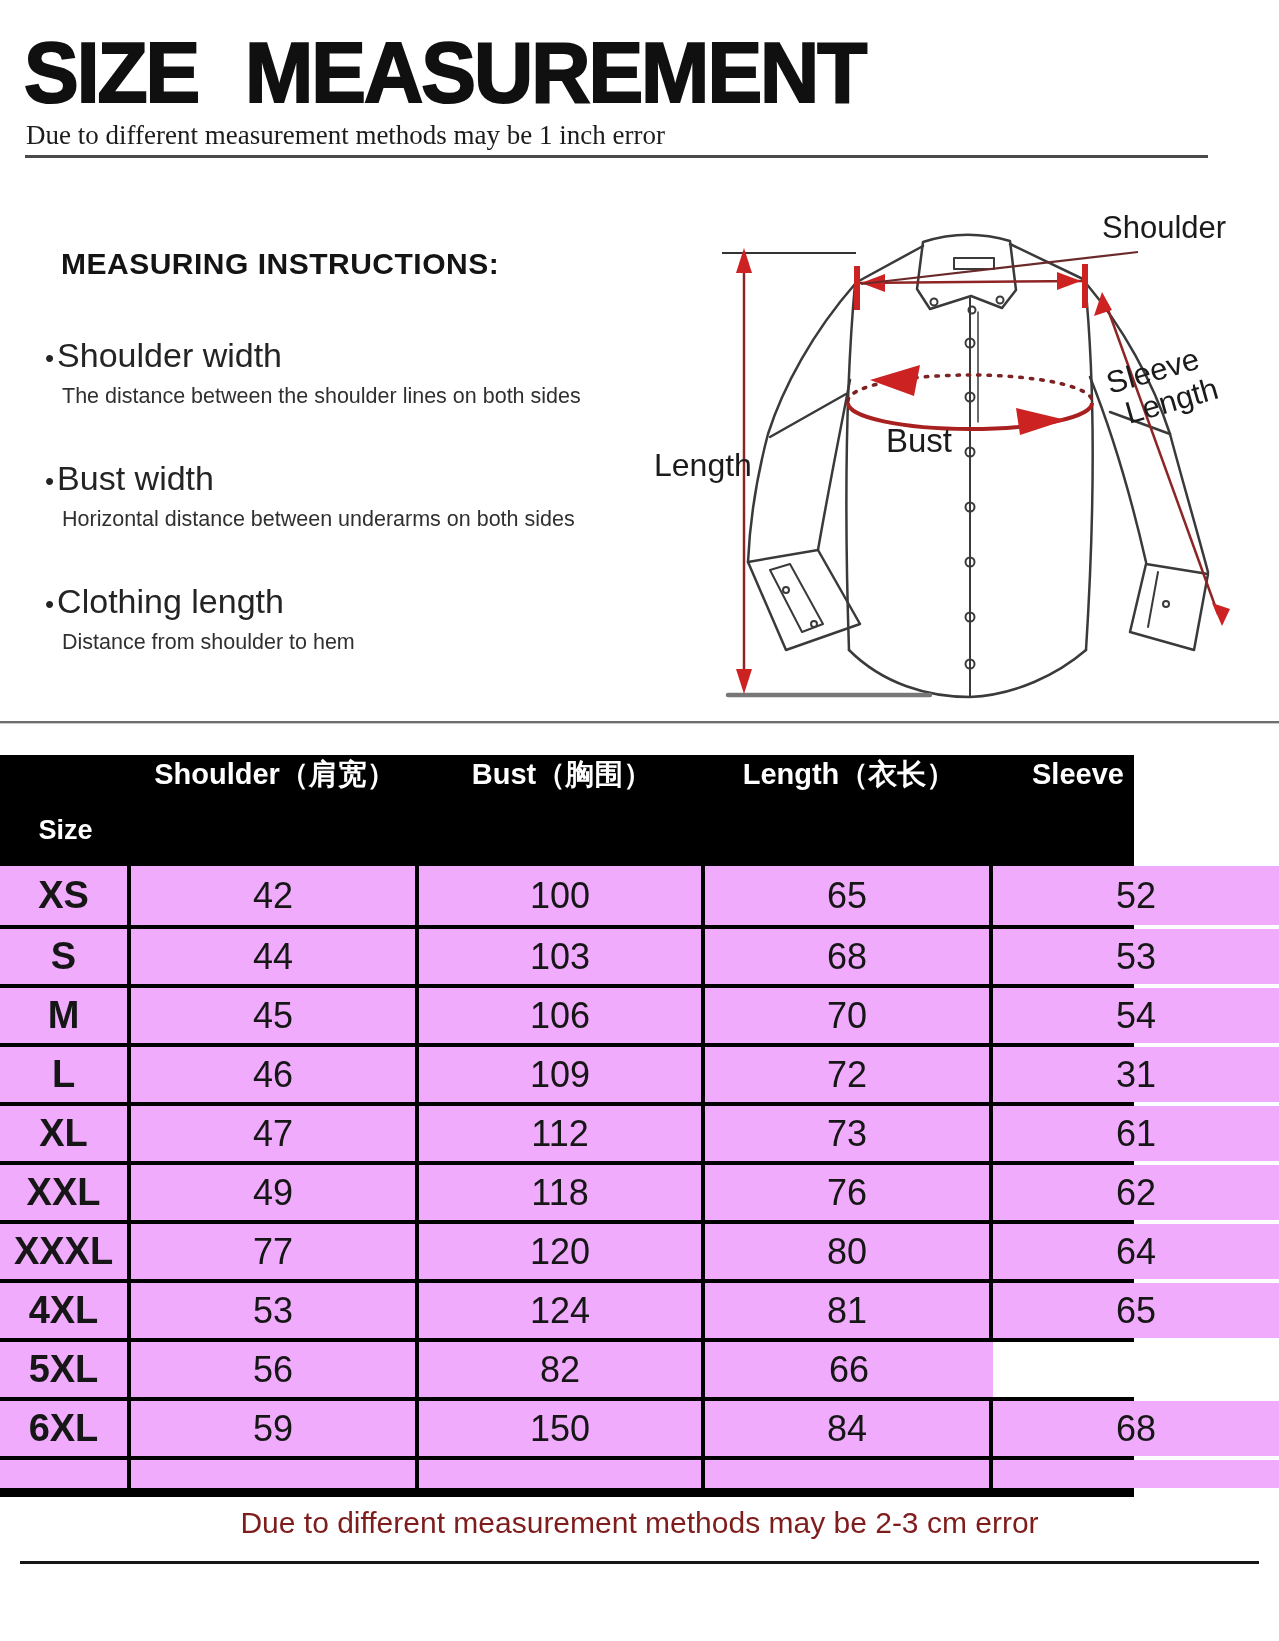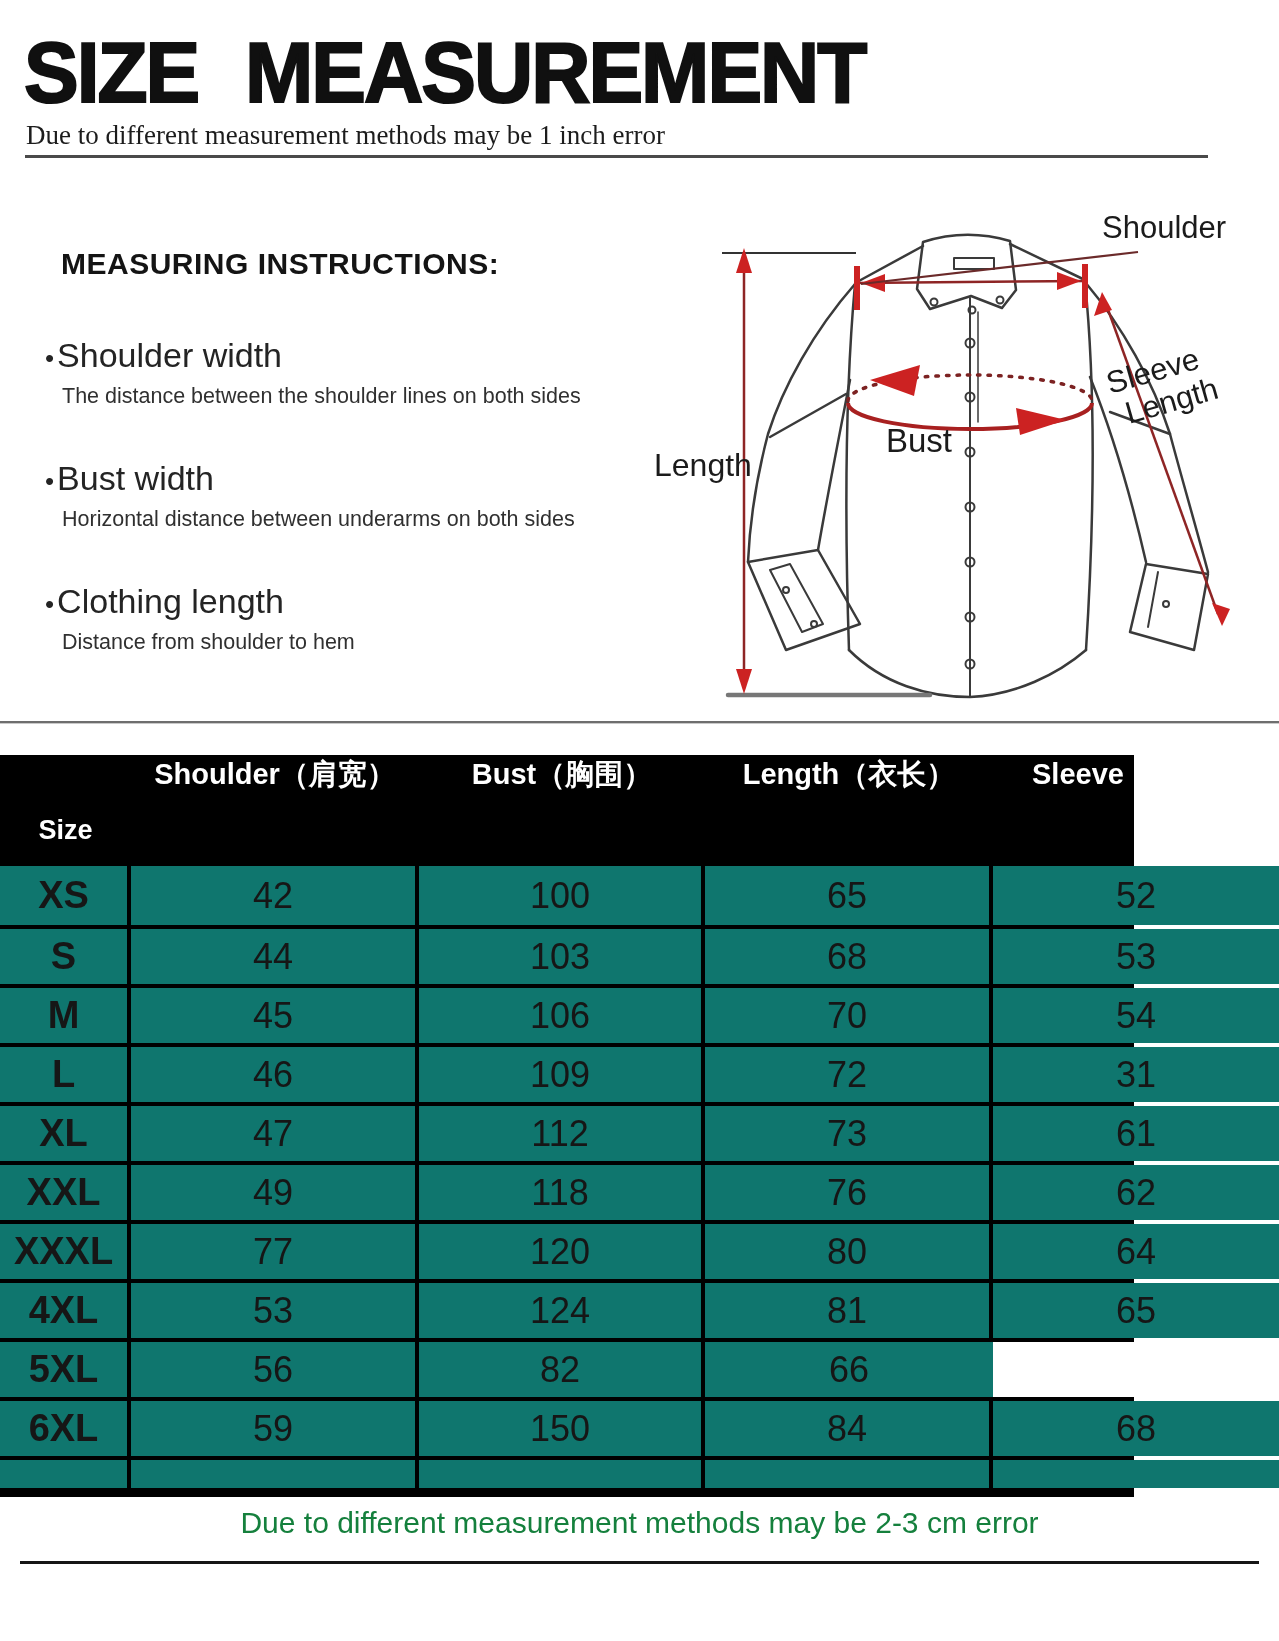--- a/index.html
+++ b/index.html
@@ -30,28 +30,28 @@
   
   .section-divider { position:absolute; left:0; top:721px; width:1279px; height:3px; background:#6e6e6e; border-bottom:1px solid #c9c9c9; }
 
   
   .sizetable { position:absolute; left:0; top:755px; width:1134px; }
   .thead { display:grid; grid-template-columns:131px 288px 286px 288px 286px; height:111px; background:#000; }
   .hc { color:#fff; font-weight:bold; font-size:29px; text-align:center; }
   .hc-size { font-size:27px; padding-top:60px; }
   .trow { display:grid; grid-template-columns:131px 288px 286px 288px 286px; height:59px; border-top:4px solid #000; }
   .trow.r0 { border-top:none; }
-  .cell { display:flex; align-items:center; justify-content:center; font-size:36px; color:#161616; border-right:4px solid #000; background:#0f766e; }
+  .cell { display:flex; align-items:center; justify-content:center; font-size:36px; color:#161616; border-right:4px solid #000; background:#f0abfc; }
   .cell:last-child { border-right:none; }
   .cell-size { font-weight:bold; font-size:38px; }
   .trow-empty { display:grid; grid-template-columns:131px 288px 286px 288px 286px; height:41px; border-top:4px solid #000; border-bottom:9px solid #000; }
   .trow-empty .cell { font-size:0; }
 
   
-  .footnote { position:absolute; left:0; top:1506px; width:1279px; text-align:center; font-size:30px; color:#15803d; }
+  .footnote { position:absolute; left:0; top:1506px; width:1279px; text-align:center; font-size:30px; color:#7f1d1d; }
   .footline { position:absolute; left:20px; top:1561px; width:1239px; height:3px; background:#161616; }
 </style>
 </head>
 <body>
 
 <div id="page">
 
   <h1 class="title">SIZE MEASUREMENT</h1>
   <p class="subtitle">Due to different measurement methods may be 1 inch error</p>
   <div class="rule-top"></div>

